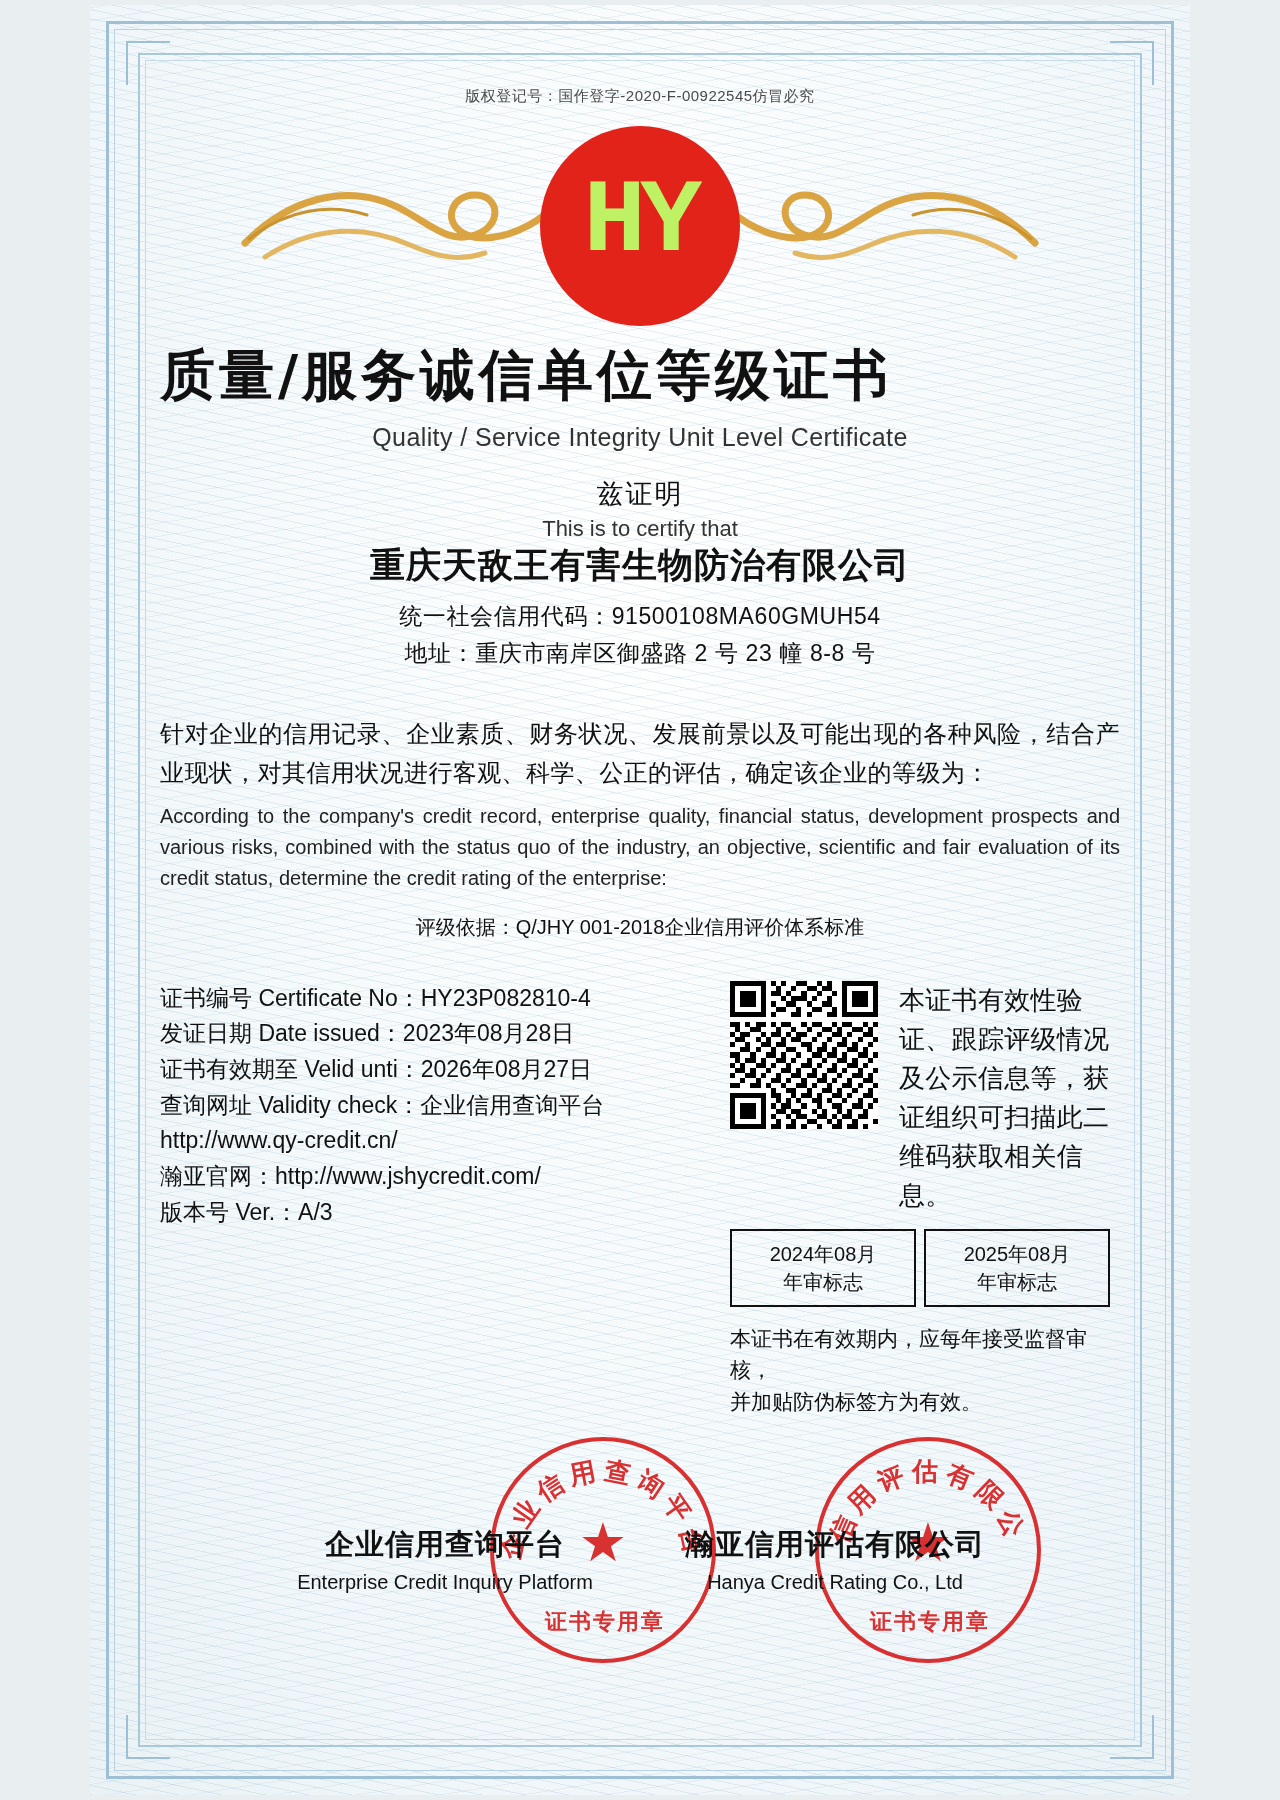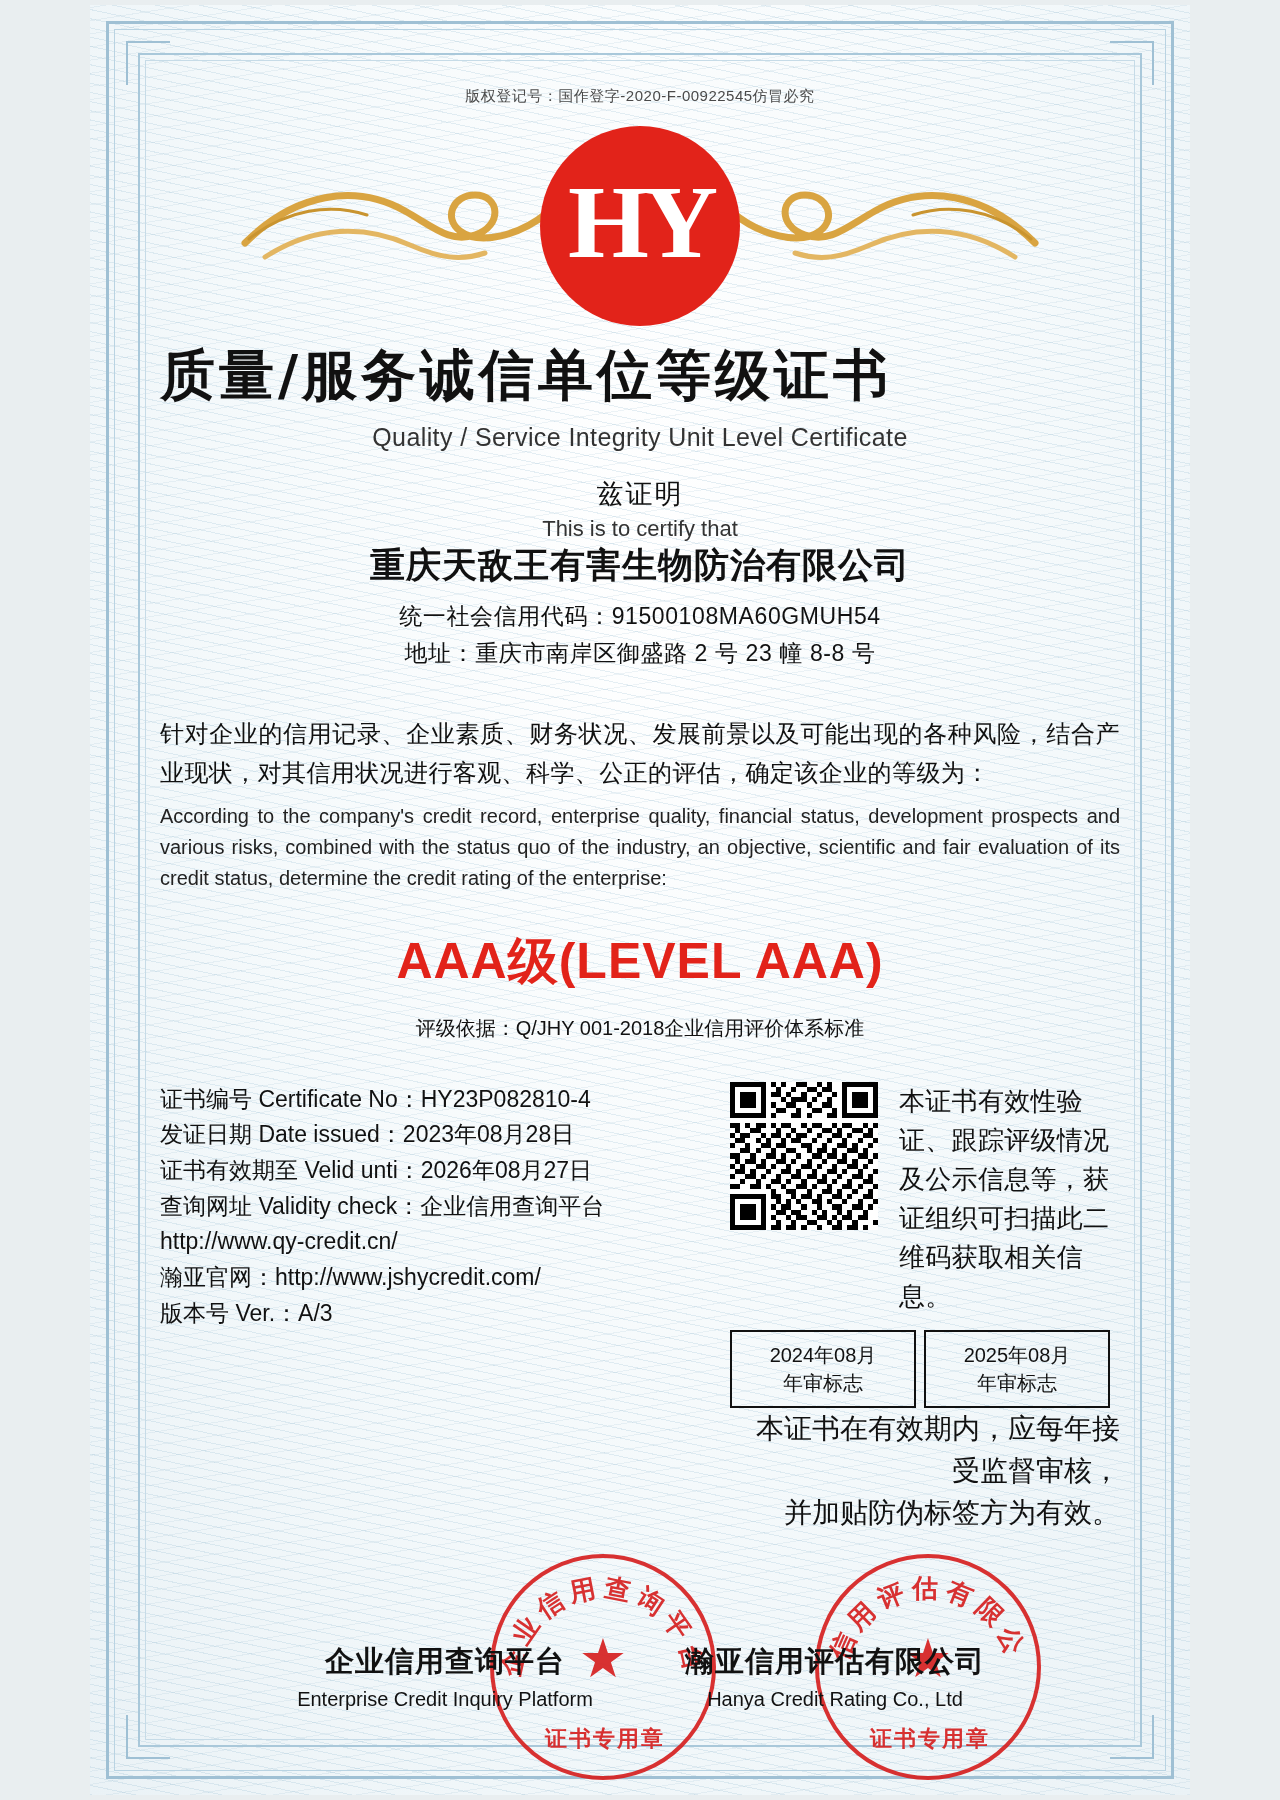--- a/index.html
+++ b/index.html
@@ -50,22 +50,22 @@
   .flourish{position:absolute;top:55px;width:330px;height:110px;}
   .flourish.left{left:75px;}
   .flourish.right{right:75px;transform:scaleX(-1);}
   .logo{
     position:absolute;left:50%;top:10px;transform:translateX(-50%);
     width:196px;height:196px;border-radius:50%;background:#e2231a;
     display:flex;align-items:center;justify-content:center;
     box-shadow:0 0 0 2px #e2231a;
   }
   .logo-text{
-    font-family:Liberation Serif, serif;
-    font-weight:bold;font-size:104px;color:#ffffff;letter-spacing:-6px;
+    font-family:Liberation Mono, monospace;
+    font-weight:bold;font-size:104px;color:#bef264;letter-spacing:-6px;
     line-height:1;position:relative;top:-4px;
   }
 
   h1.title-cn{
     margin:6px 0 0 0;text-align:left;
     font-family:"DejaVu Sans","Liberation Sans",sans-serif;
     font-weight:bold;font-size:55px;letter-spacing:4px;color:#111;
   }
   .title-en{
     text-align:center;font-size:25px;color:#333;margin-top:10px;letter-spacing:.4px;
@@ -100,21 +100,21 @@
   .qr-row{display:flex;align-items:flex-start;}
   .qr{width:148px;height:148px;flex:none;background:#fff;}
   .qr-note{
     margin-left:21px;font-size:26px;color:#111;line-height:1.5;letter-spacing:.3px;
   }
   .stamps-row{display:flex;margin-top:14px;gap:8px;}
   .year-box{
     width:182px;height:74px;border:2px solid #111;display:flex;flex-direction:column;
     align-items:center;justify-content:center;font-size:20px;color:#111;line-height:1.4;
   }
-  .note-bottom{margin-top:0;font-size:28px;color:#111;line-height:1.5;text-align:right;}
+  .note-bottom{margin-top:16px;font-size:21px;color:#111;line-height:1.5;}
 
   .seals{position:relative;height:240px;margin-top:20px;}
   .seal{
     position:absolute;top:0;width:218px;height:218px;border:4px solid #d62121;border-radius:50%;
     opacity:.92;
   }
   .seal.left{left:330px;}
   .seal.right{left:655px;}
   .seal .arc{
     position:absolute;left:0;top:0;width:100%;height:100%;
@@ -183,21 +183,20 @@
     <div class="meta">
       <span>统一社会信用代码：</span><span>91500108MA60GMUH54</span>
     </div>
     <div class="meta">
       <span>地址：</span><span>重庆市南岸区御盛路 2 号 23 幢 8-8 号</span>
     </div>
 
     <div class="para-cn">针对企业的信用记录、企业素质、财务状况、发展前景以及可能出现的各种风险，结合产业现状，对其信用状况进行客观、科学、公正的评估，确定该企业的等级为：</div>
     <div class="para-en">According to the company's credit record, enterprise quality, financial status, development prospects and various risks, combined with the status quo of the industry, an objective, scientific and fair evaluation of its credit status, determine the credit rating of the enterprise:</div>
 
-    <div class="level">AAA级(LEVEL AAA)</div>
     <div class="basis-cn">评级依据：Q/JHY 001-2018企业信用评价体系标准</div>
 
     <div class="lower">
       <div class="lower-left">
         <div class="line">
           <span>证书编号 Certificate No：</span><span>HY23P082810-4</span>
         </div>
         <div class="line">
           <span>发证日期 Date issued：</span><span>2023年08月28日</span>
         </div>

